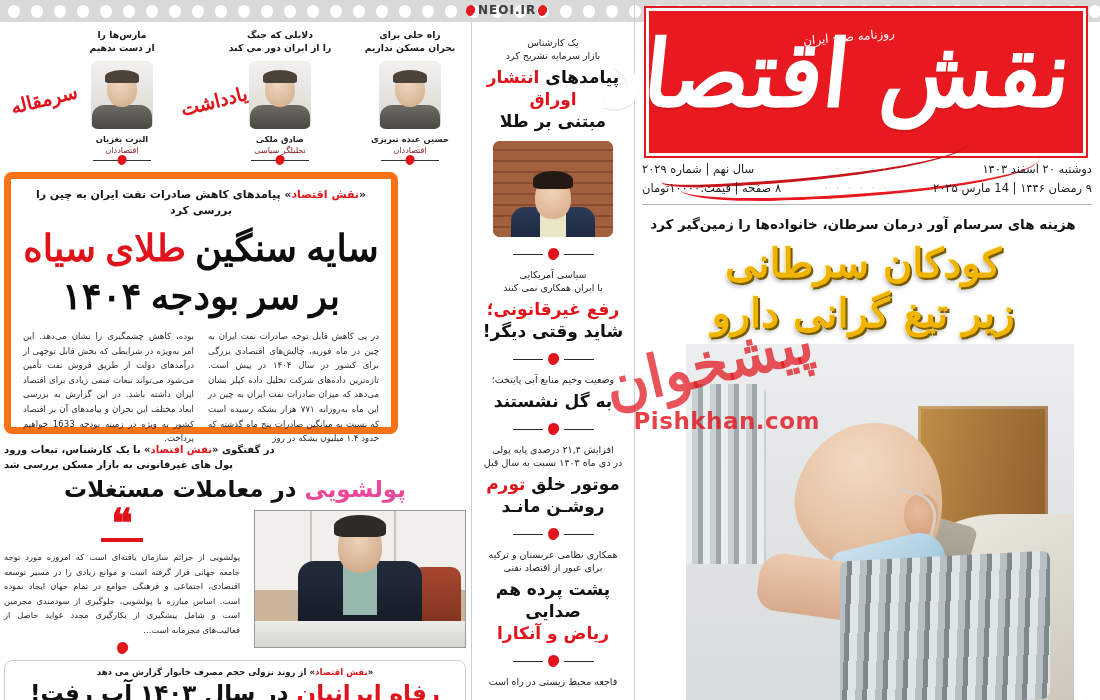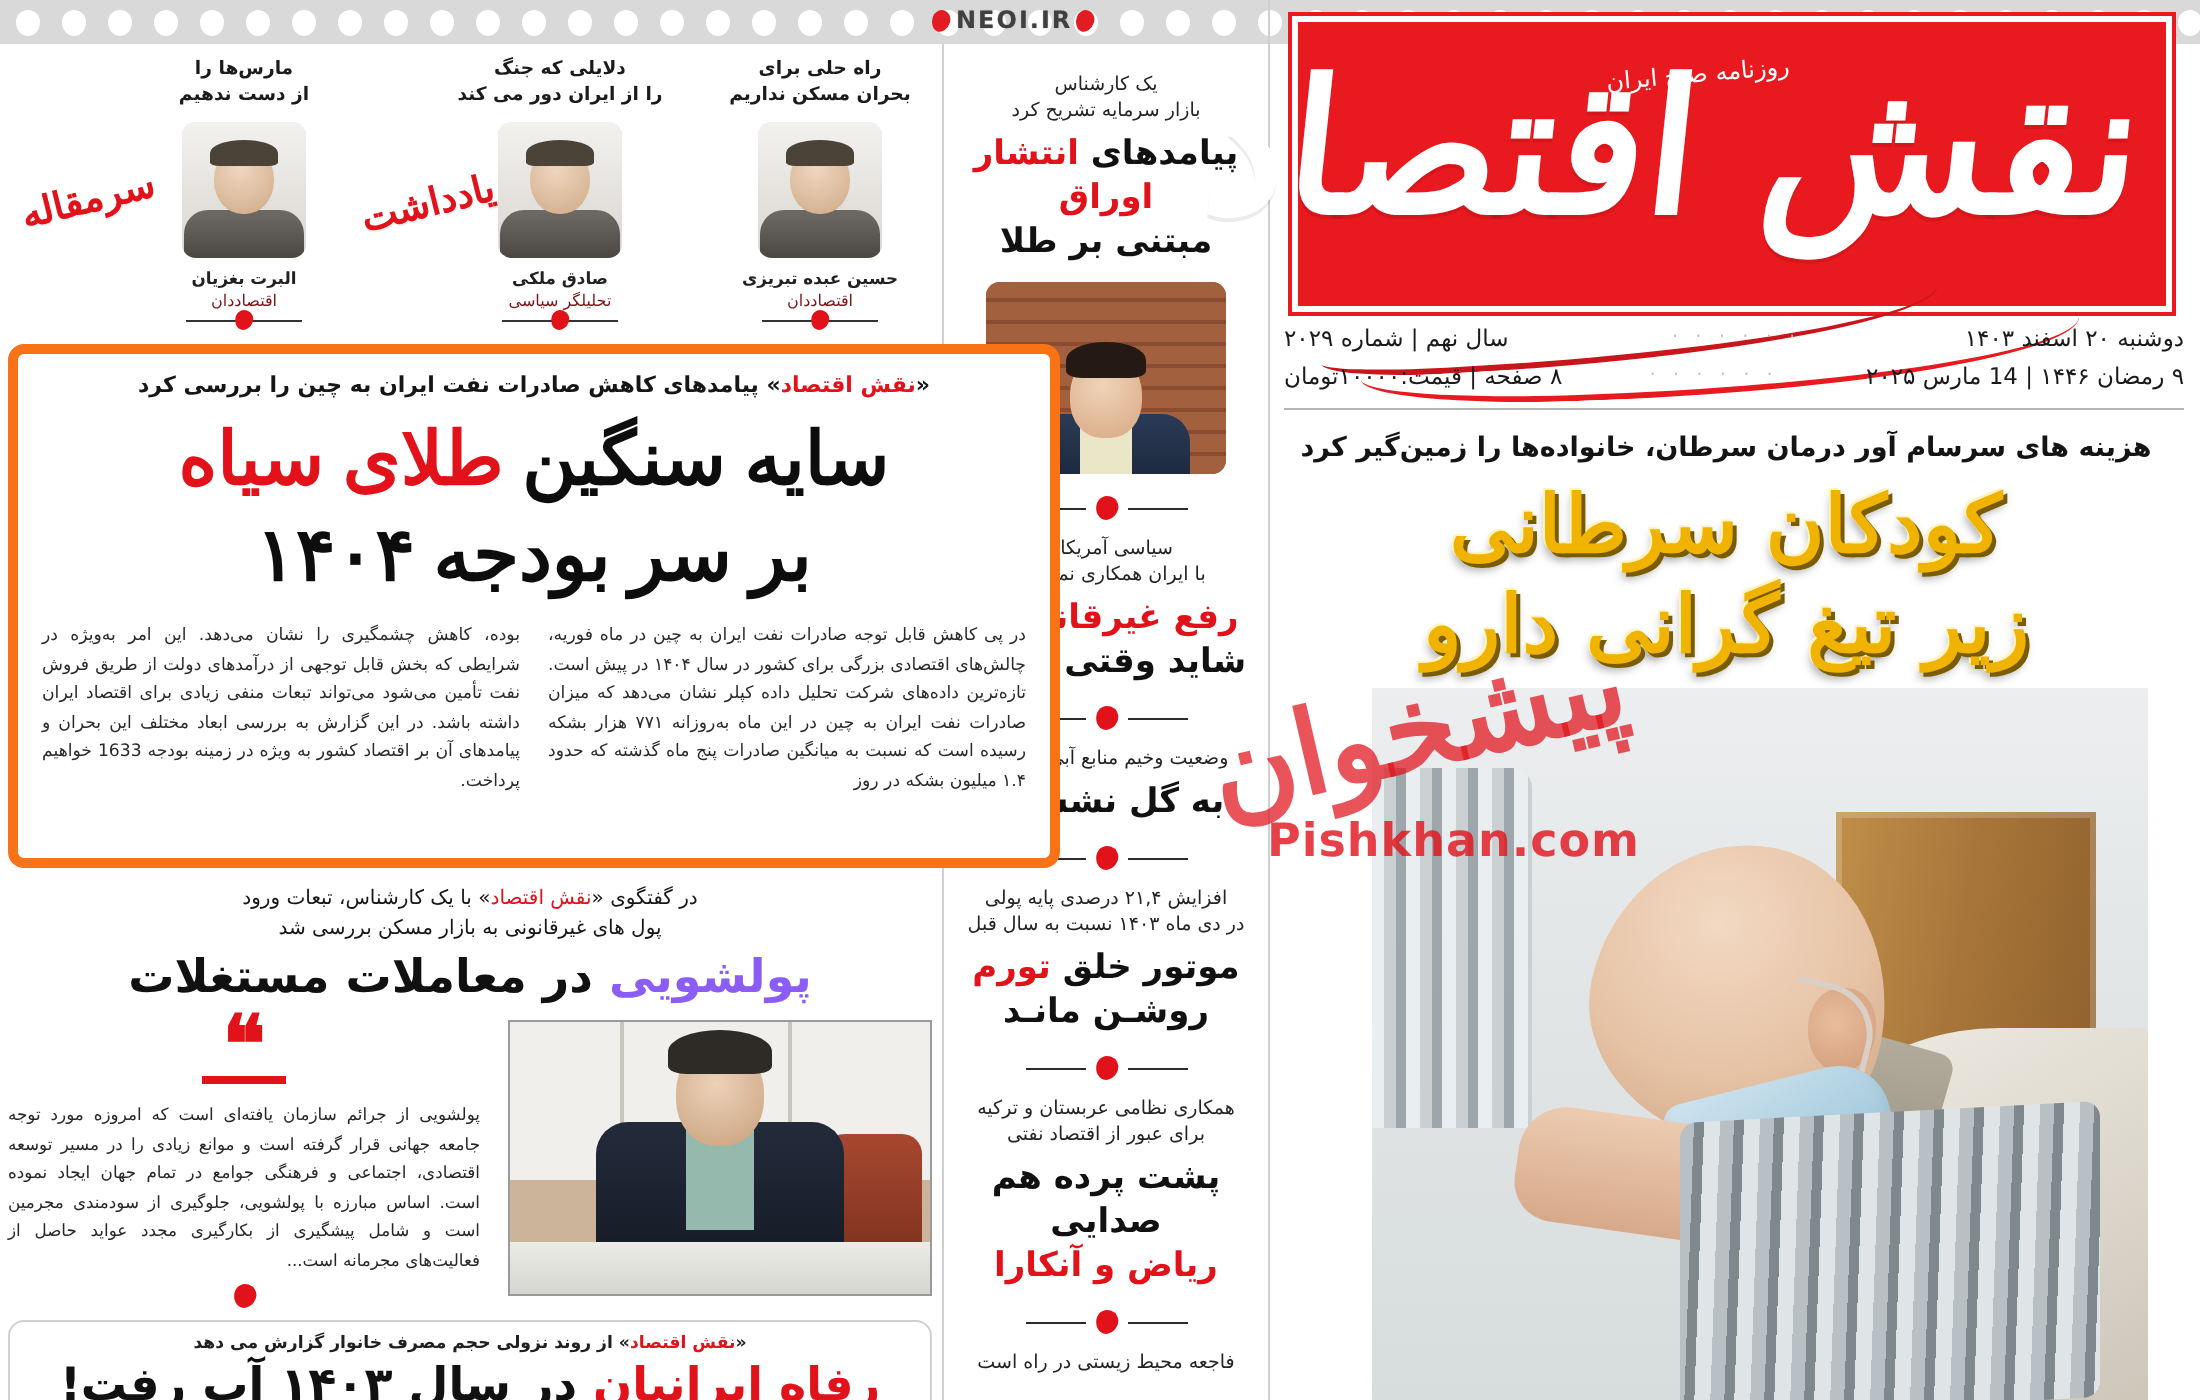--- a/index.html
+++ b/index.html
@@ -202,38 +202,38 @@
   .pundit .p-rule { width: 58px; border-top: 1.2px solid #333; margin: 5px auto 0; position: relative; }
   .pundit .p-rule i { position: absolute; left: 50%; top: -6px; transform: translateX(-50%) rotate(18deg); width: 9px; height: 10px; background: #e1121a; border-radius: 50% 50% 50% 50% / 44% 44% 56% 56%; }
 
   .badge-script {
     position: absolute; color: #e1121a; font-family: "DejaVu Serif", serif;
     font-size: 19px; font-weight: bold; transform: rotate(-14deg); white-space: nowrap;
     text-shadow: 0 1px 0 rgba(0,0,0,.06);
   }
 
   .lead2-box {
-    position: absolute; top: 150px; left: 4px; width: 526px; height: 262px;
-    border: 5px solid #f97316; border-radius: 8px; background: #fff; padding: 8px 12px;
+    position: absolute; top: 150px; left: 4px; width: 394px; height: 262px;
+    border: 7px solid #f97316; border-radius: 8px; background: #fff; padding: 8px 12px;
   }
   .lead2-kicker { text-align: center; font-size: 11px; font-weight: bold; color: #161616; line-height: 16px; }
   .lead2-kicker .red { color: #e1121a; }
   .lead2-title {
     text-align: center; font-weight: bold; color: #0d0d0d; font-size: 37px;
     line-height: 48px; margin-top: 6px; letter-spacing: -1.2px; font-family: Liberation Serif, serif;
   }
   .lead2-title .red { color: #e1121a; }
   .lead2-body { display: flex; gap: 14px; margin-top: 8px; direction: rtl; }
   .lead2-body p { font-size: 8.6px; line-height: 14.6px; color: #2a2a2a; text-align: justify; flex: 1; }
 
   .sec2 { position: absolute; top: 420px; left: 4px; width: 462px; height: 208px; }
-  .sec2-kicker { text-align: center; font-size: 10px; font-weight: normal; color: #161616; line-height: 15px; }
+  .sec2-kicker { text-align: left; font-size: 10px; font-weight: bold; color: #161616; line-height: 15px; }
   .sec2-kicker .red { color: #e1121a; }
   .sec2-title { text-align: center; font-weight: bold; font-size: 23px; color: #111; margin-top: 4px; letter-spacing: -.6px; }
-  .sec2-title .red { color: #8b5cf6; }
+  .sec2-title .red { color: #ec4899; }
   .sec2-row { display: flex; gap: 14px; margin-top: 8px; }
   .sec2-photo {
     width: 212px; height: 138px; border: 1px solid #9a9a9a; position: relative; overflow: hidden;
     background: #e8e8e6;
   }
   .sec2-photo .panel { position: absolute; inset: 0; background: linear-gradient(180deg,#f0efec 0 58%,#cbb49a 58% 100%); }
   .sec2-photo .seam1 { position: absolute; top: 0; bottom: 42%; left: 26%; width: 2px; background: #c9c6c0; }
   .sec2-photo .seam2 { position: absolute; top: 0; bottom: 42%; left: 66%; width: 2px; background: #c9c6c0; }
   .sec2-photo .mface { position: absolute; top: 12px; left: 50%; transform: translateX(-50%); width: 44px; height: 50px; background: radial-gradient(circle at 46% 38%,#ecd2b8,#c9a07c); border-radius: 46%; }
   .sec2-photo .mhair { position: absolute; top: 4px; left: 50%; transform: translateX(-50%); width: 52px; height: 22px; background: #2e2a26; border-radius: 50% 50% 18% 18%; }

